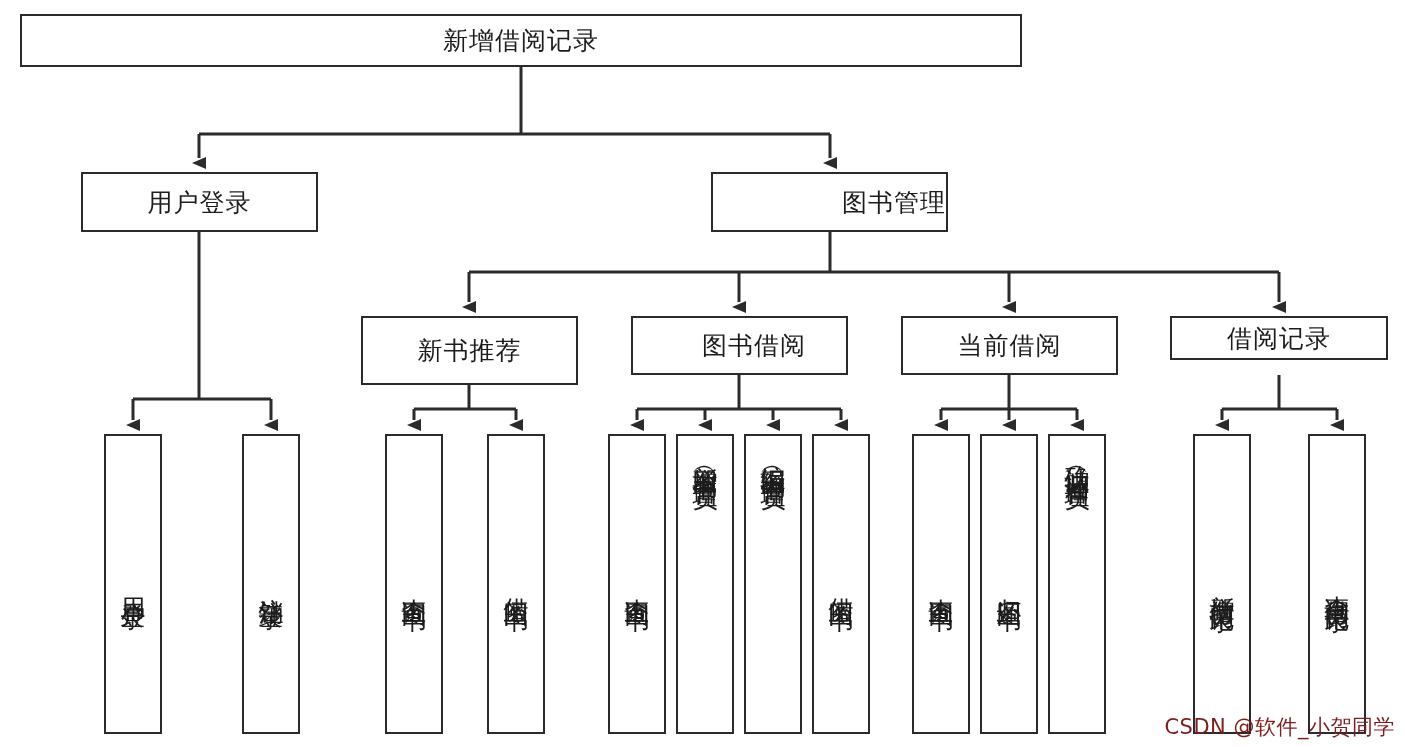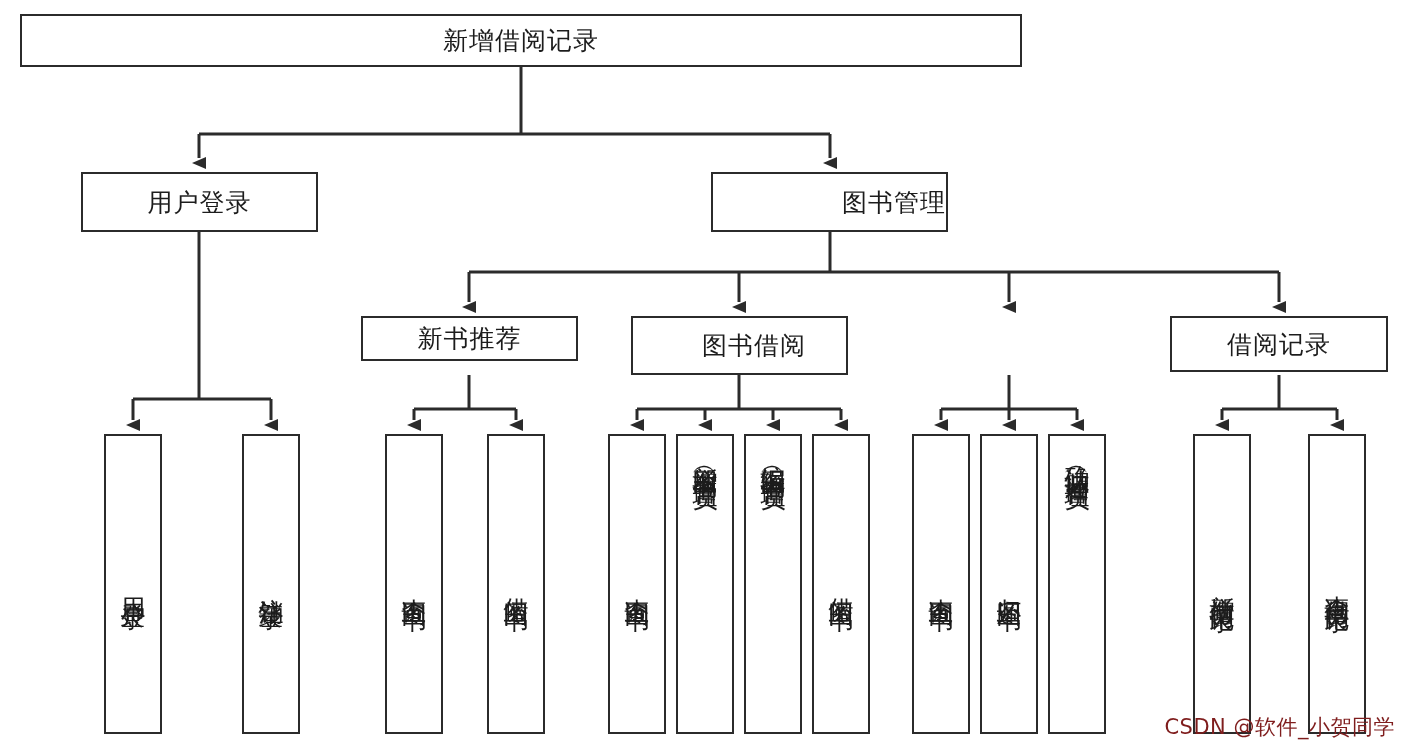--- a/index.html
+++ b/index.html
@@ -81,27 +81,30 @@
     <span>新增借阅记录</span>
   </div>
 
   <div class="node h" style="left:81px;top:172px;width:237px;height:60px;">
     <span>用户登录</span>
   </div>
   <div class="node h" style="left:711px;top:172px;width:237px;height:60px;justify-content:flex-end;">
     <span>图书管理</span>
   </div>
 
-  <div class="node h" style="left:361px;top:316px;width:217px;height:45px;">
+  <div class="node h" style="left:361px;top:316px;width:217px;height:69px;">
     <span>新书推荐</span>
   </div>
   <div class="node h" style="left:631px;top:316px;width:217px;height:59px;padding-left:29px;">
     <span>图书借阅</span>
   </div>
-  <div class="node h" style="left:1170px;top:316px;width:218px;height:56px;">
+  <div class="node h" style="left:901px;top:316px;width:217px;height:59px;">
+    <span>当前借阅</span>
+  </div>
+  <div class="node h" style="left:1170px;top:316px;width:218px;height:44px;">
     <span>借阅记录</span>
   </div>
 
   <div class="node leaf" style="left:104px;top:434px;width:58px;height:300px;">
     <div class="leafinner">
         <span class="vtext">用户登录</span>
       </div>
   </div>
   <div class="node leaf" style="left:242px;top:434px;width:58px;height:300px;">
     <div class="leafinner">

